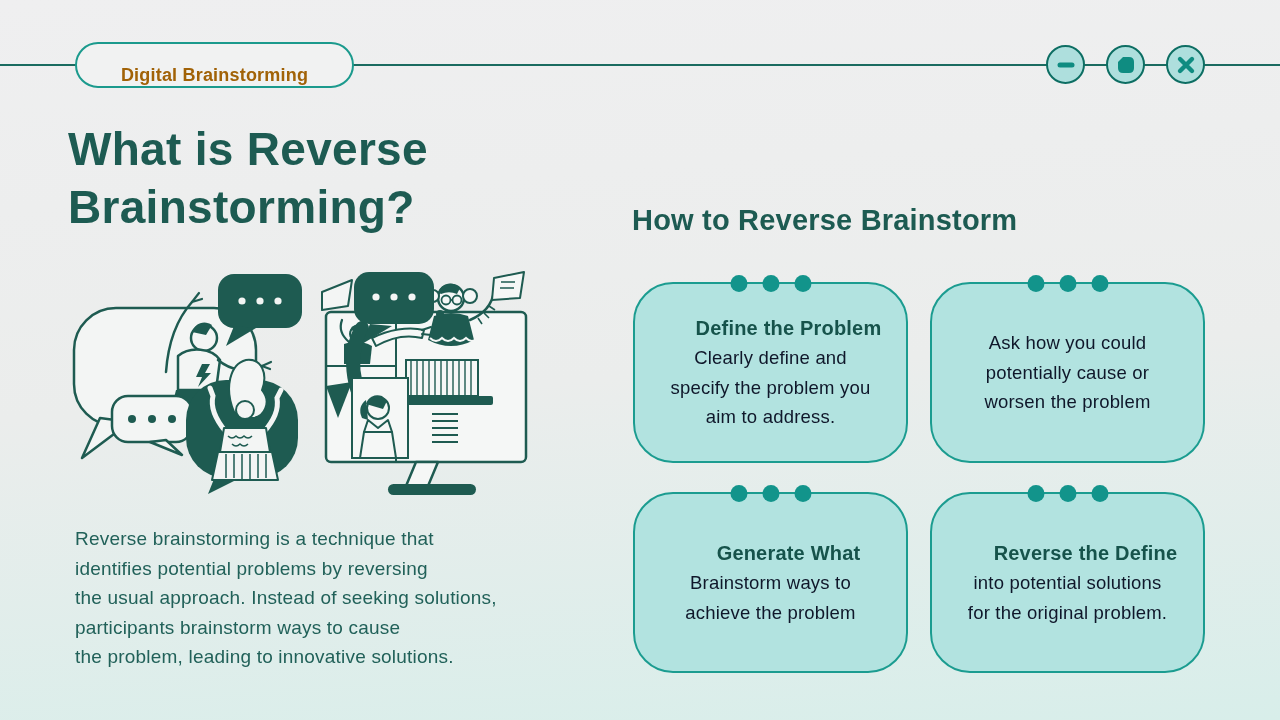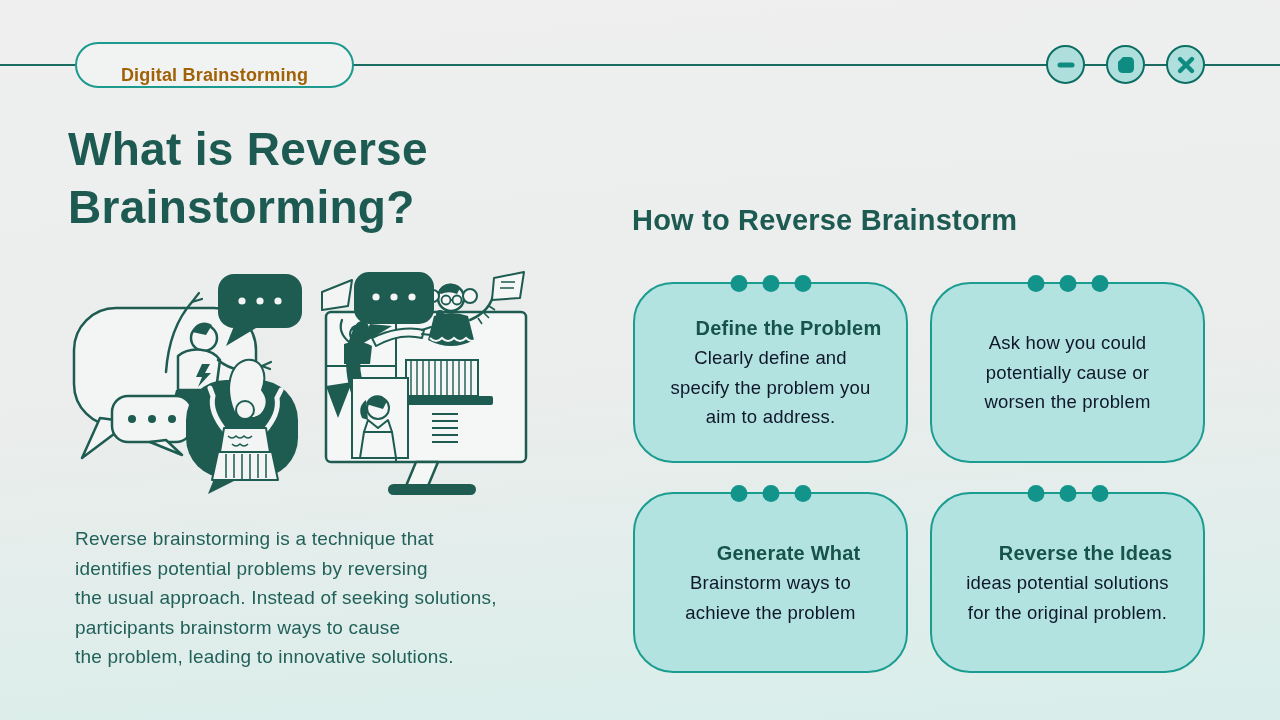--- a/index.html
+++ b/index.html
@@ -238,19 +238,19 @@
       <div class="card-line">Brainstorm ways to</div>
       <div class="card-line">achieve the problem</div>
     </div>
 
     <div class="card">
       <div class="card-dots">
         <span class="dot"></span>
           <span class="dot"></span>
           <span class="dot"></span>
       </div>
-      <div class="card-title">Reverse the Ideas</div>
-      <div class="card-line">ideas potential solutions</div>
+      <div class="card-title">Reverse the Define</div>
+      <div class="card-line">into potential solutions</div>
       <div class="card-line">for the original problem.</div>
     </div>
 
   </div>
 </div>
 
 </body></html>

